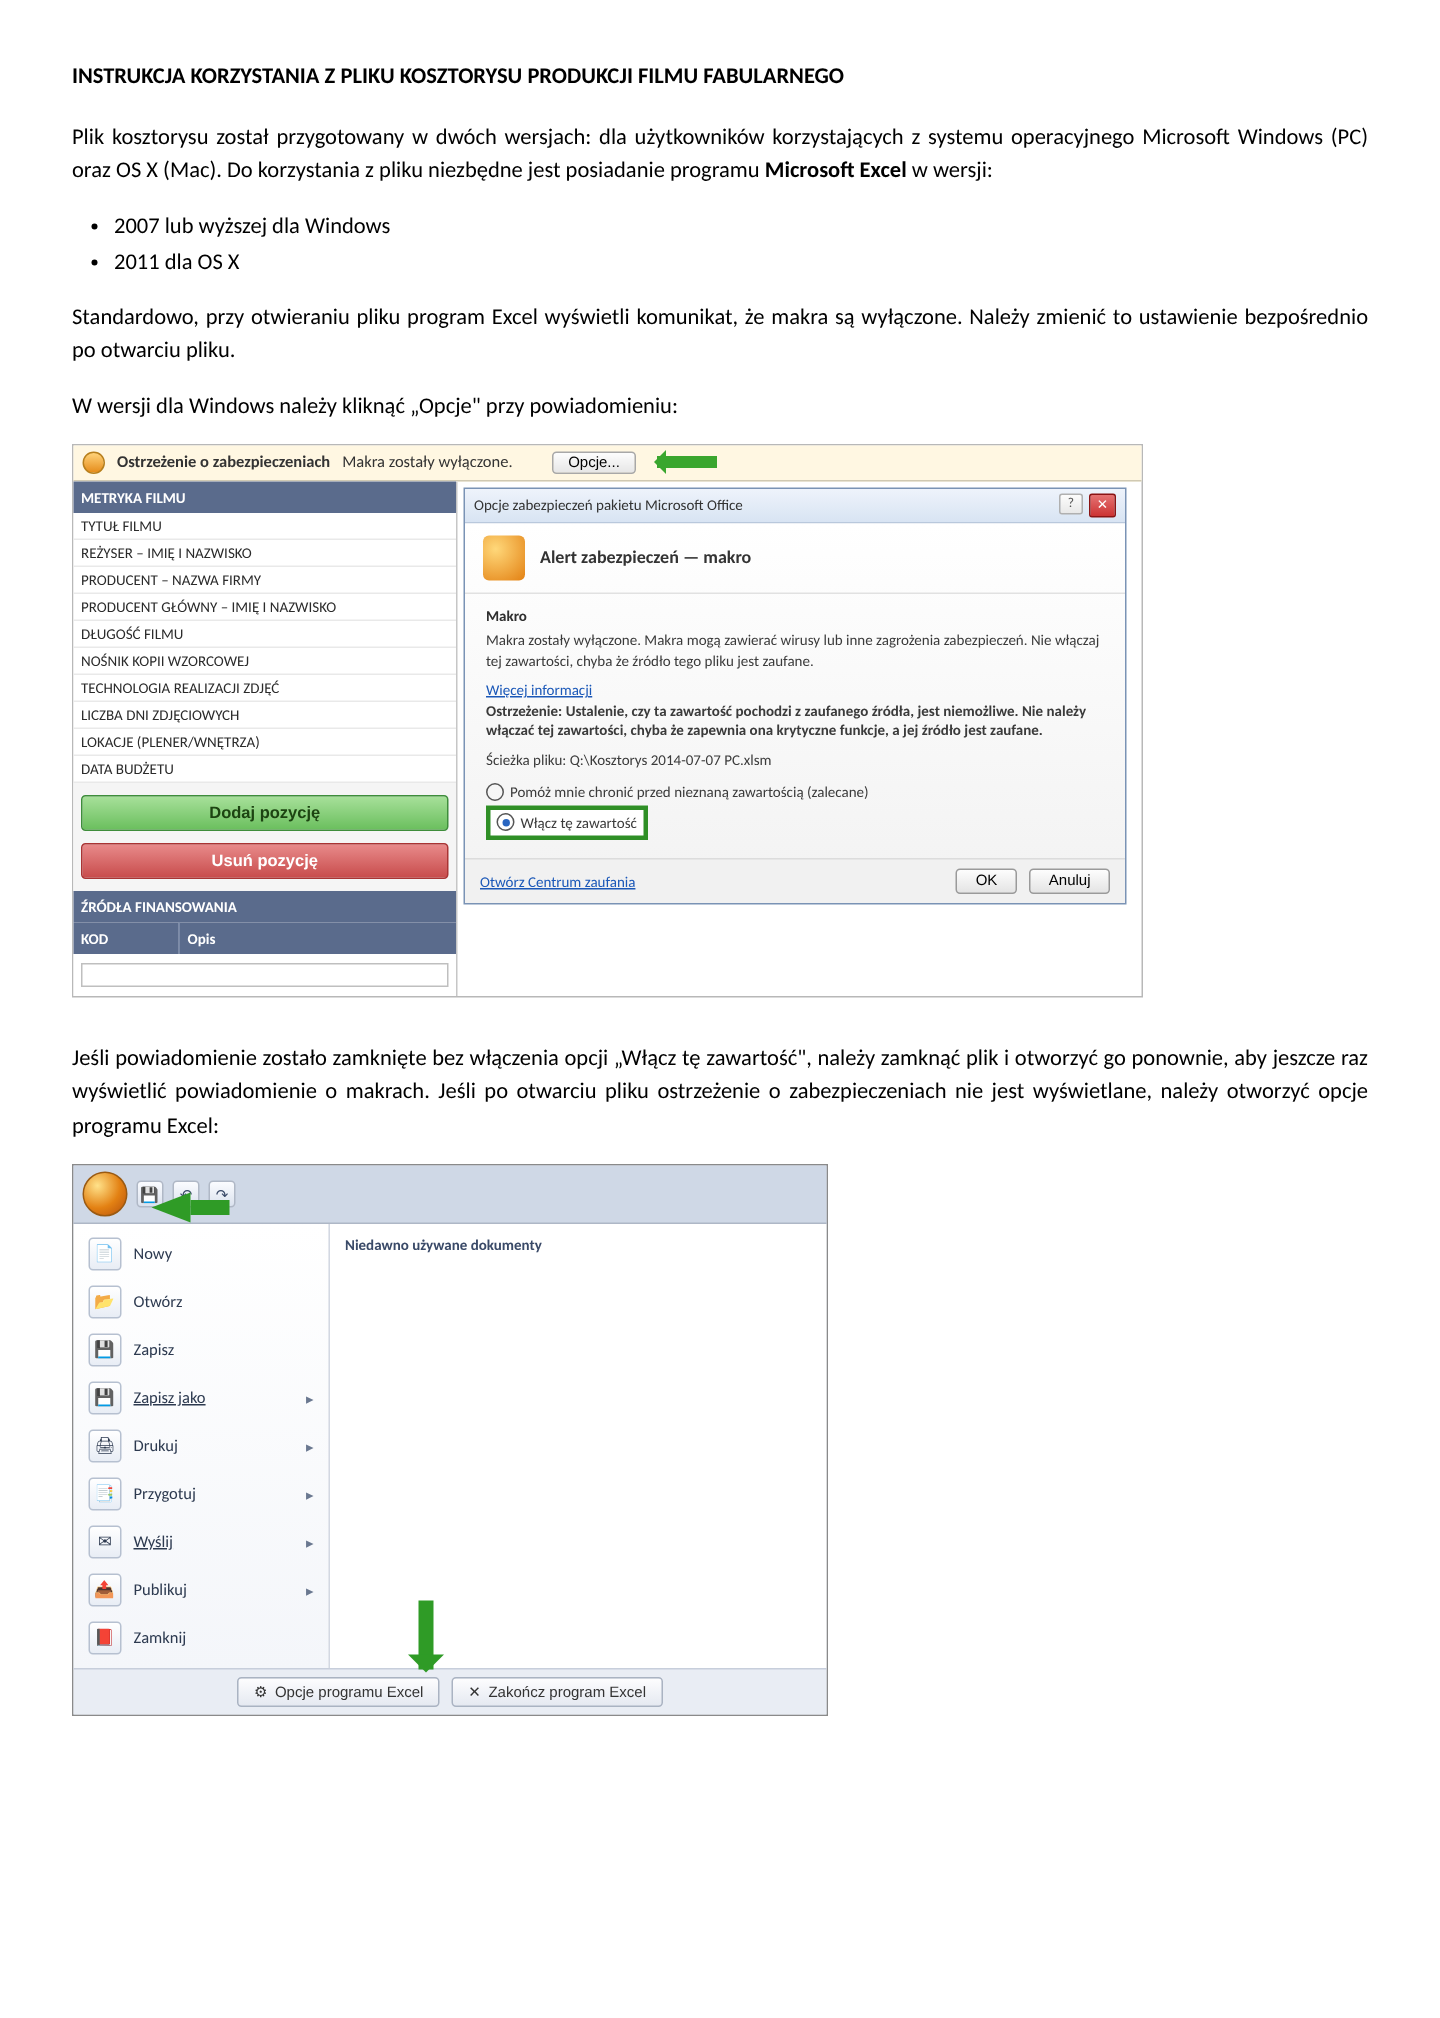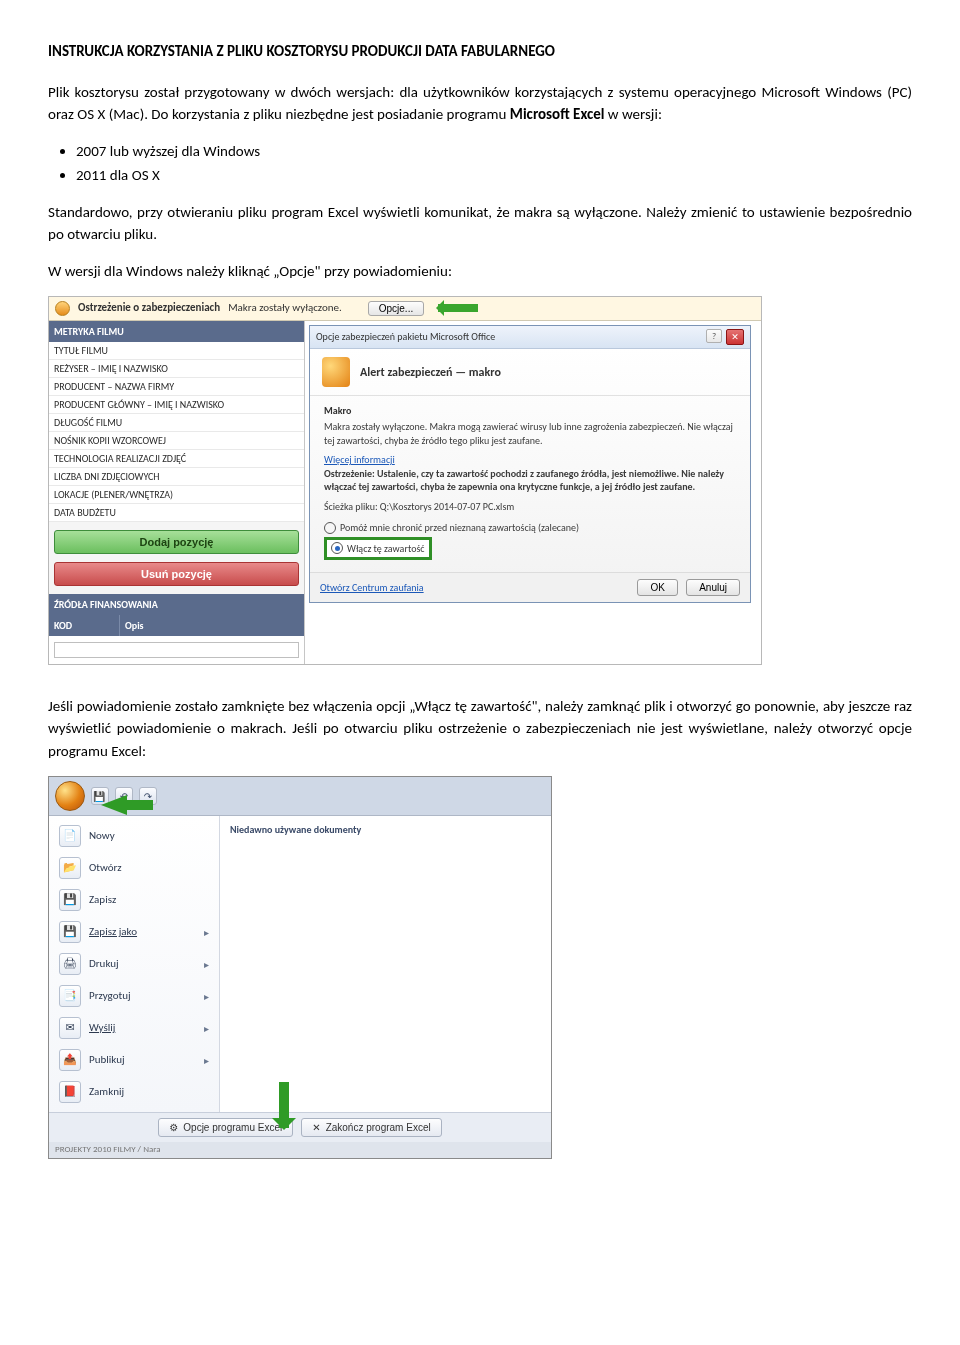--- a/index.html
+++ b/index.html
@@ -256,21 +256,21 @@
   }
   .arrow-up::before{
     content:'';position:absolute;left:-7px;bottom:-14px;
     border:12px solid transparent;border-top-color:#2f9b26;
   }
   .cutline { font-size:9px;color:#777; padding:0 6px 2px;}
 </style>
 </head>
 <body>
 
-<h1>INSTRUKCJA KORZYSTANIA Z PLIKU KOSZTORYSU PRODUKCJI DATA FABULARNEGO</h1>
+<h1>INSTRUKCJA KORZYSTANIA Z PLIKU KOSZTORYSU PRODUKCJI FILMU FABULARNEGO</h1>
 
 <p>
   Plik kosztorysu został przygotowany w dwóch wersjach: dla użytkowników korzystających z systemu operacyjnego Microsoft Windows (PC) oraz OS X (Mac). Do korzystania z pliku niezbędne jest posiadanie programu <strong>Microsoft Excel</strong> w wersji:
    
   
 </p>
 
 <ul>
   <li>2007 lub wyższej dla Windows</li>
   <li>2011 dla OS X</li>
@@ -425,14 +425,13 @@
     <button class="foot-btn">
         <span>⚙</span>
         <span>Opcje programu Excel</span>
       </button>
     <button class="foot-btn">
         <span>✕</span>
         <span>Zakończ program Excel</span>
       </button>
   </div>
   <span class="arrow-up"></span>
-  <div class="cutline">PROJEKTY 2010 FILMY / Nara</div>
 </div>
 
 </body></html>

